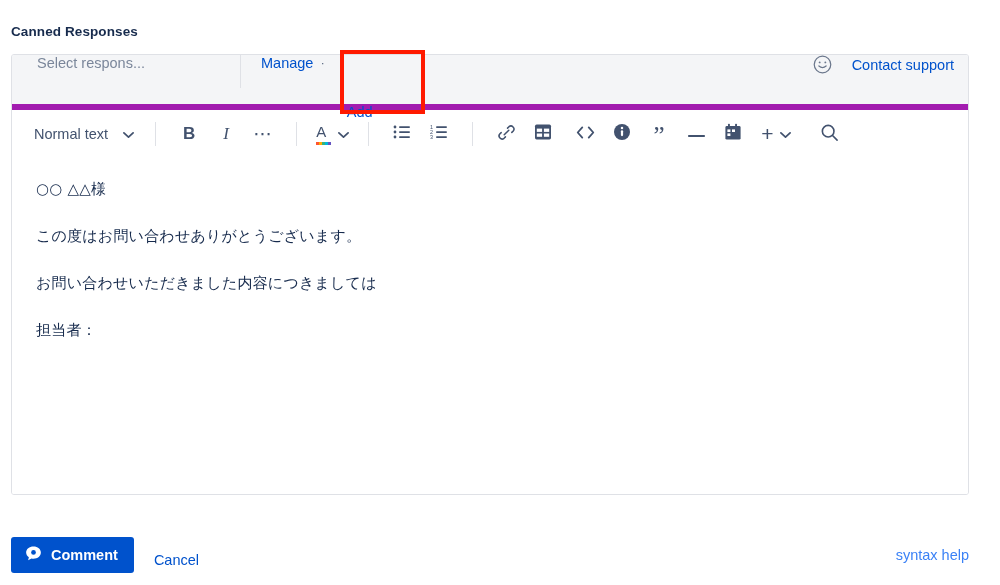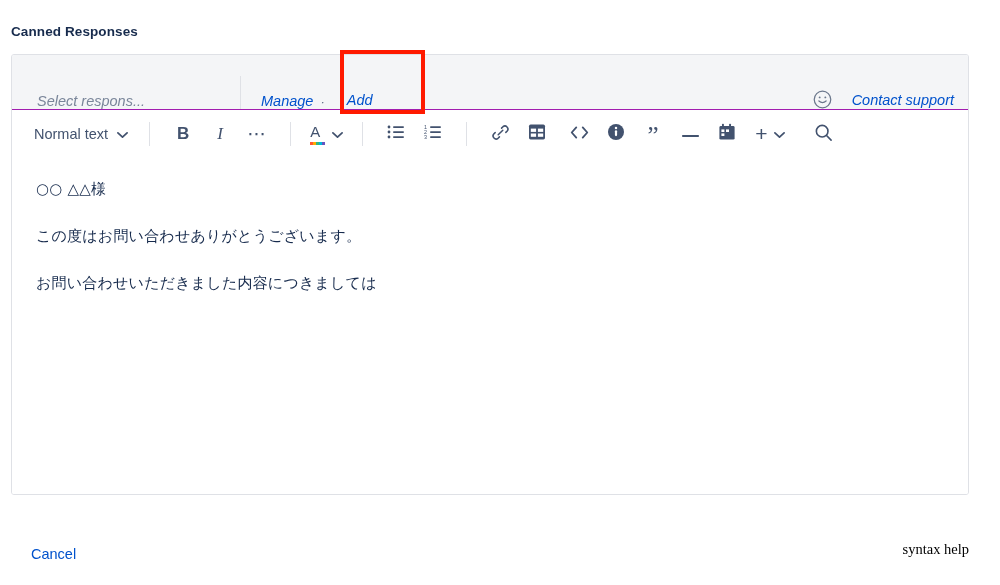--- a/index.html
+++ b/index.html
@@ -38,24 +38,23 @@
     border: 1px solid #DFE1E6;
     border-radius: 3px;
     overflow: hidden;
   }
 
   
   .canned-bar {
     position: relative;
     height: 55px;
     background: #F4F5F7;
-    border-bottom: 1px solid #a21caf;
-    display: flex;
-    align-items: flex-end;
-    font-style: italic;
+    border-bottom: 6px solid #a21caf;
+    display: flex;
+    align-items: flex-start;
   }
   .canned-select {
     width: 228px;
     padding-left: 25px;
     font-size: 14.5px;
     color: #7A869A;
     white-space: nowrap;
     cursor: pointer;
   }
   .vdivider {
@@ -106,21 +105,21 @@
     height: 48px;
     background: #ffffff;
     display: flex;
     align-items: center;
     padding-left: 22px;
     padding-right: 18px;
   }
   .normal-text {
     display: flex;
     align-items: center;
-    gap: 9px;
+    gap: 15px;
     font-size: 14.5px;
     color: #42526E;
     cursor: pointer;
     padding-right: 4px;
   }
   .tb-div {
     width: 1px;
     height: 24px;
     background: #DFE1E6;
     margin: 0 17px;
@@ -207,24 +206,23 @@
   }
   .cancel-link {
     color: #0052CC;
     font-size: 14.5px;
     margin-left: 20px;
     cursor: pointer;
     margin-top: 9px;
   }
   .syntax-help {
     margin-left: auto;
-    color: #000000;
-    font-size: 14.5px;
-    cursor: pointer;
-    font-family: Liberation Serif, serif;
+    color: #3b82f6;
+    font-size: 14.5px;
+    cursor: pointer;
   }
 </style>
 </head>
 <body>
 
 <div id="page">
 
   <div class="section-title">Canned Responses</div>
 
   <div class="editor-shell">
@@ -415,23 +413,33 @@
             <path d="M13.2 13.2 L18 18" stroke="#42526E" stroke-width="1.7" stroke-linecap="round"></path>
           </svg>
         </span>
       </div>
     </div>
 
     <div class="doc">
       <p>○○ △△様</p>
       <p>この度はお問い合わせありがとうございます。</p>
       <p>お問い合わせいただきました内容につきましては</p>
+      <p>担当者：</p>
     </div>
   </div>
 
   <div class="redbox"></div>
 
   <div class="actions">
+    <button class="comment-btn">
+      <span>
+        <svg width="17" height="17" viewBox="0 0 18 18">
+          <path d="M9 1.6 C4.6 1.6 1.2 4.4 1.2 7.9 C1.2 9.9 2.3 11.7 4.1 12.9 L3.3 16.2 L6.9 14.3 C7.6 14.4 8.3 14.5 9 14.5 C13.4 14.5 16.8 11.5 16.8 7.9 C16.8 4.4 13.4 1.6 9 1.6 Z" fill="#ffffff"></path>
+          <circle cx="9" cy="7.9" r="2.5" fill="#0052CC"></circle>
+        </svg>
+      </span>
+      <span>Comment</span>
+    </button>
     <span class="cancel-link">Cancel</span>
     <span class="syntax-help">syntax help</span>
   </div>
 
 </div>
 
 </body></html>

